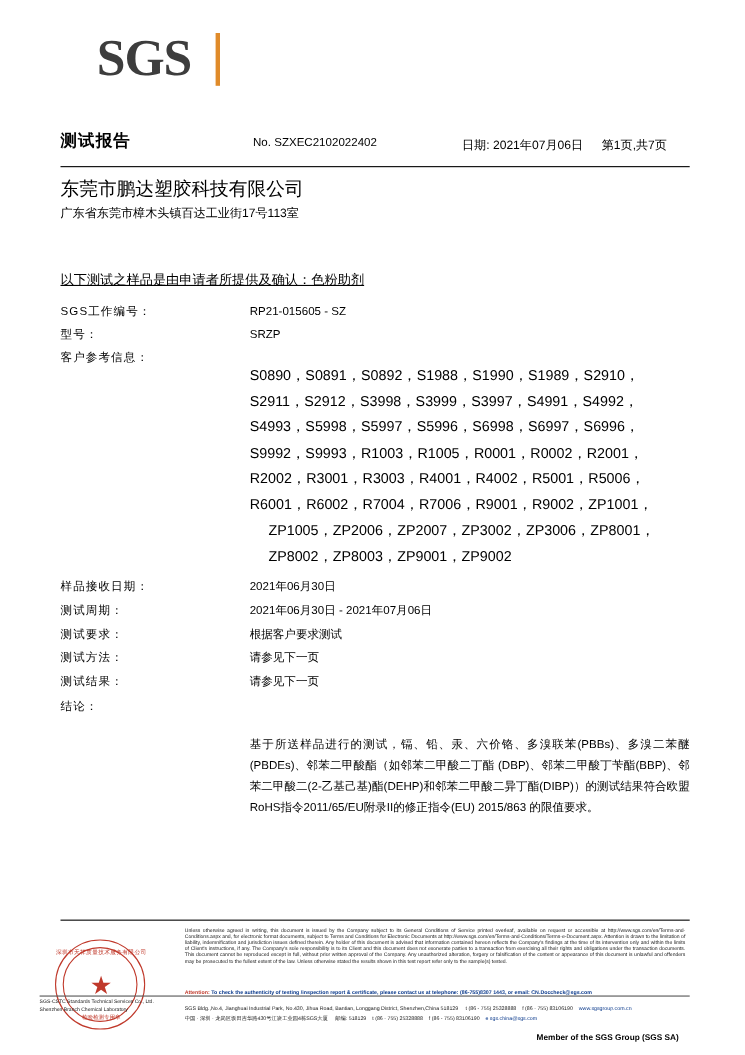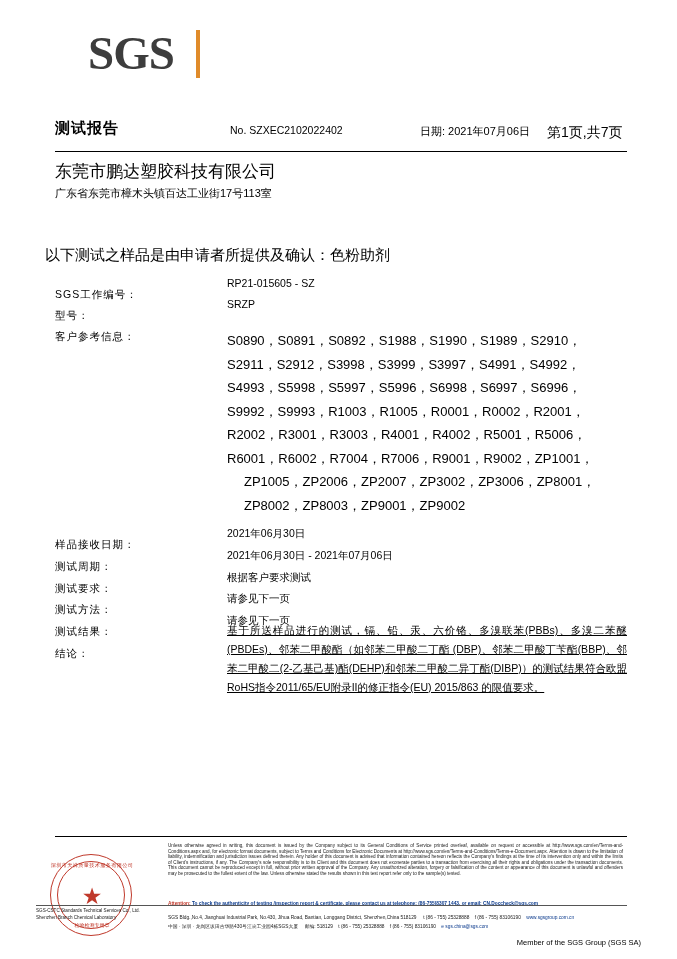--- a/index.html
+++ b/index.html
@@ -73,21 +73,21 @@
   .doc-date {
     position: absolute;
     left: 365px;
     top: 2px;
     font-size: 11px;
   }
   .doc-page {
     position: absolute;
     left: 492px;
     top: 2px;
-    font-size: 14px;
+    font-size: 11px;
   }
   .hr-top {
     position: absolute;
     left: 55px;
     top: 151px;
     width: 572px;
     height: 1px;
     background: #000;
   }
 
@@ -101,35 +101,36 @@
   .company-addr {
     position: absolute;
     left: 55px;
     top: 186px;
     font-size: 11px;
   }
 
   
   .sample-stmt {
     position: absolute;
-    left: 45px;
+    left: 55px;
     top: 246px;
-    font-size: 15px;
+    font-size: 12px;
+    text-decoration: underline;
   }
 
   
   .field {
     position: absolute;
     font-size: 10.5px;
     line-height: 16px;
   }
   .field .label {
     position: absolute;
     left: 0;
-    top: 11px;
+    top: 0;
     width: 165px;
     letter-spacing: 1px;
   }
   .field .value {
     position: absolute;
     left: 172px;
     top: 0;
     width: 400px;
     white-space: pre-wrap;
   }
@@ -141,26 +142,25 @@
     width: 400px;
     font-size: 13px;
     line-height: 23.5px;
   }
   .refs-list div { white-space: pre; }
   .refs-line-indent { padding-left: 17px; }
 
   .conclusion-text {
     position: absolute;
     left: 227px;
-    top: 621px;
+    top: 668px;
     width: 400px;
     font-size: 10.5px;
     line-height: 19px;
     text-align: justify;
-    text-decoration: underline;
   }
 
   
   .hr-bottom {
     position: absolute;
     left: 55px;
     top: 836px;
     width: 572px;
     height: 1px;
     background: #000;
@@ -255,24 +255,25 @@
     position: absolute;
     left: 36px;
     top: 907px;
     width: 150px;
     font-size: 4.6px;
     line-height: 7px;
     color: #1a1a1a;
   }
   .member-line {
     position: absolute;
-    right: 36px;
+    right: 60px;
     bottom: 12px;
     font-size: 7.5px;
     color: #000;
+    font-weight: bold;
   }
   .hr-footer {
     position: absolute;
     left: 36px;
     top: 905px;
     width: 591px;
     height: 1px;
     background: #555;
   }
 </style>

